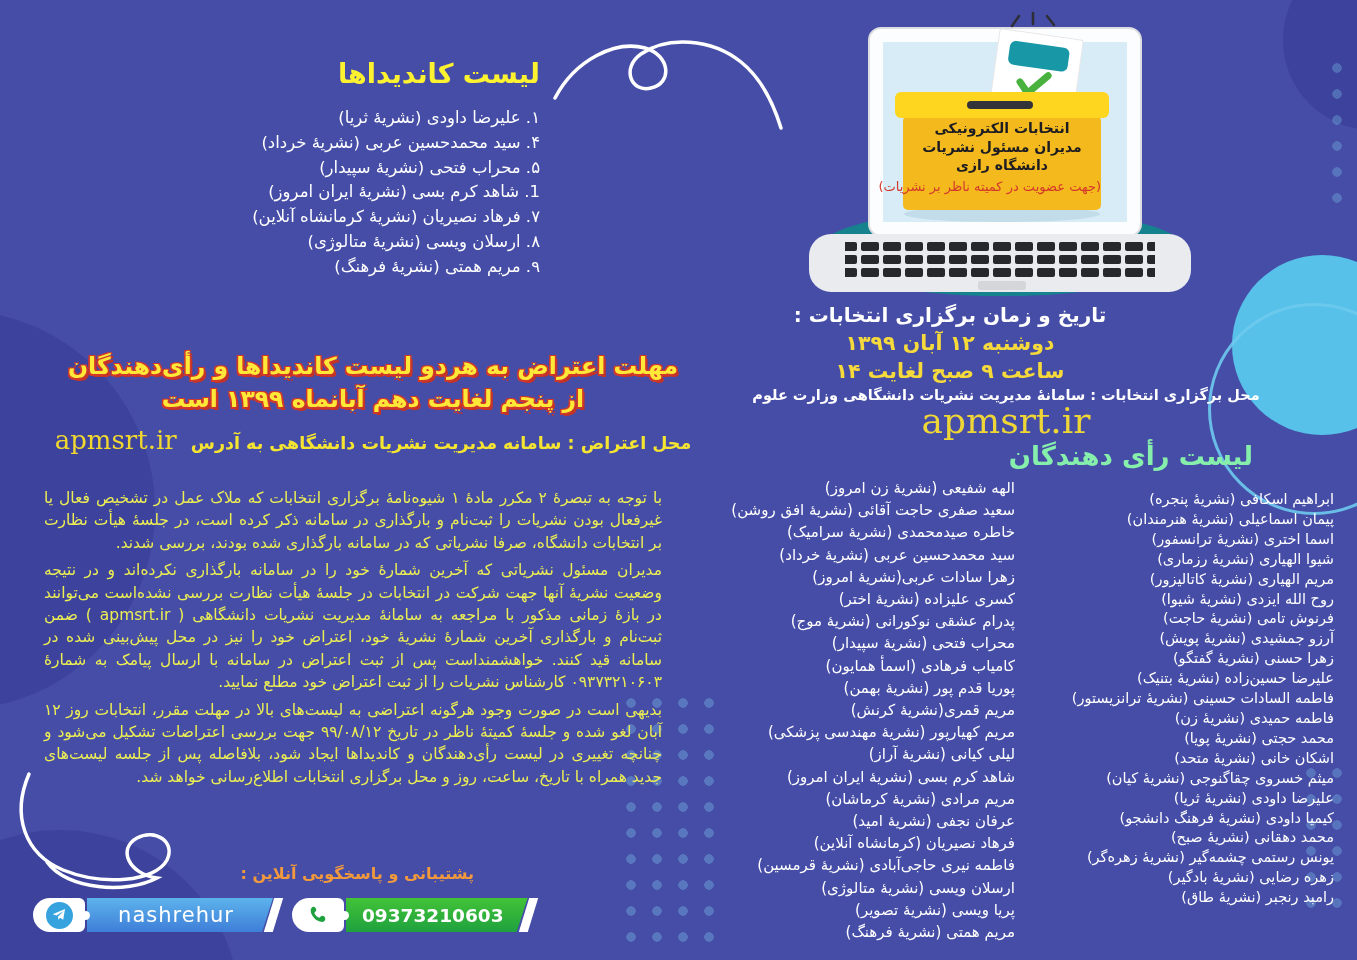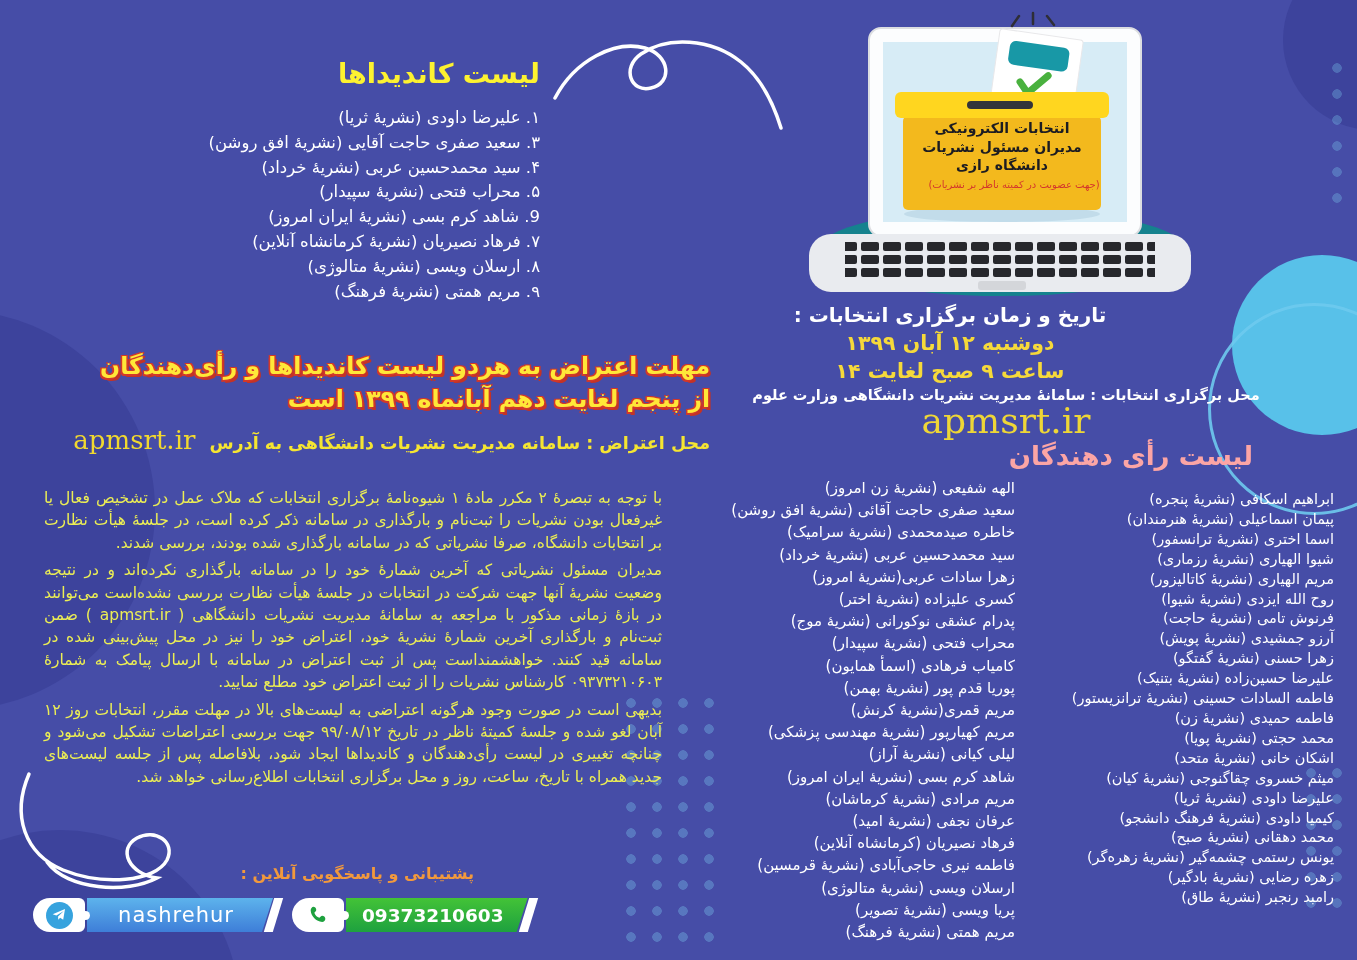--- a/index.html
+++ b/index.html
@@ -26,21 +26,21 @@
   #dots-br  { left:1298px; top:760px; width:60px; height:152px; opacity:.6; }
   #dots-tr  { left:1324px; top:55px; width:34px; height:148px; opacity:.6; }
 
   
   #candidates-title {
     right:817px; top:58px; color:#fdf230; font-size:27px; font-weight:bold; white-space:nowrap;
   }
   #candidates-list { right:817px; top:106px; width:480px; color:#ffffff; font-size:16.5px; }
   #candidates-list .cand { line-height:24.8px; white-space:nowrap; text-align:right; }
 
-  #deadline { left:60px; top:350px; width:650px; direction:rtl; }
+  #deadline { left:48px; top:350px; width:650px; text-align:center; direction:rtl; }
   .deadline-line {
     color:#ffe838; font-size:23.5px; font-weight:bold; line-height:33px;
     text-shadow:-1.5px -1.5px 0 #d2382a, 1.5px -1.5px 0 #d2382a,
                 -1.5px 1.5px 0 #d2382a, 2.5px 2.5px 0 #c43326;
   }
   #deadline-location { margin-top:9px; color:#f5e531; font-size:17.5px; font-weight:bold; }
   #deadline-location .latin-url {
     font-family:"DejaVu Serif", serif; font-weight:normal; font-size:26px; color:#f1d82f;
     direction:ltr; unicode-bidi:embed; margin-right:8px;
   }
@@ -69,31 +69,31 @@
   #telegram-badge .badge-bar { background:linear-gradient(180deg,#5db3ec,#3e7ed8);
     font-size:21px; letter-spacing:1px; min-width:186px; justify-content:center; }
   #phone-badge .badge-bar { background:linear-gradient(180deg,#43c337,#1ea13f);
     font-size:18.5px; font-weight:bold; min-width:112px; justify-content:center; }
   .badge-slash { width:9px; height:34px; background:#fff; transform:skewX(-17deg); margin-left:-4px; }
 
   
   #laptop-wrap { left:795px; top:8px; width:410px; height:290px; }
   #ballot-text { left:903px; top:119px; width:198px; text-align:center; direction:rtl; }
   #ballot-text .bline { color:#1c1c22; font-size:14px; font-weight:bold; line-height:18.5px; white-space:nowrap; }
-  #ballot-text .bnote { color:#d4372c; font-size:10px; margin-top:4px; white-space:nowrap;margin-left:24px; }
+  #ballot-text .bnote { color:#d4372c; font-size:13px; margin-top:4px; white-space:nowrap;margin-left:24px; }
 
   #schedule-head { left:700px; top:301px; width:500px; text-align:center; }
   #schedule-title { color:#ffffff; font-size:20px; font-weight:bold; line-height:28px; }
   #schedule-date, #schedule-time { color:#f6d93a; font-size:20.5px; font-weight:bold; line-height:28px; }
   #schedule-venue { left:738px; top:387px; width:536px; text-align:center; color:#ffffff;
     font-size:14.5px; font-weight:bold; white-space:nowrap; }
   #schedule-url { left:738px; top:400px; width:536px; text-align:center; color:#eed637;
     font-family:"DejaVu Serif", serif; font-size:36px; direction:ltr; }
 
-  #voters-title { right:104px; top:441px; color:#fca5a5; font-size:26px; font-weight:bold; white-space:nowrap; }
+  #voters-title { right:104px; top:441px; color:#86efac; font-size:26px; font-weight:bold; white-space:nowrap; }
   .voter-col { position:absolute; color:#ffffff; direction:rtl; }
   #voters-col-right { right:23px; top:490px; width:320px; font-size:14.5px; }
   #voters-col-right .voter { line-height:19.9px; white-space:nowrap; text-align:right; }
   #voters-col-left { right:342px; top:477px; width:332px; font-size:15px; }
   #voters-col-left .voter { line-height:22.2px; white-space:nowrap; text-align:right; }
 
   svg { display:block; }
 </style>
 </head>
 <body>
@@ -151,24 +151,23 @@
   <div class="abs" id="ballot-text">
     <div class="bline">انتخابات الکترونیکی</div>
     <div class="bline">مدیران مسئول نشریات</div>
     <div class="bline">دانشگاه رازی</div>
     <div class="bnote">(جهت عضویت در کمیته ناظر بر نشریات)</div>
   </div>
 
   <div class="abs" id="candidates-title">لیست کاندیداها</div>
   <div class="abs" id="candidates-list">
     <div class="cand">۱. علیرضا داودی  (نشریهٔ ثریا)</div>
-    <div class="cand">۳. سعید صفری حاجت آقایی  (نشریهٔ افق روشن)</div>
     <div class="cand">۴. سید محمدحسین عربی  (نشریهٔ خرداد)</div>
     <div class="cand">۵. محراب فتحی  (نشریهٔ سپیدار)</div>
-    <div class="cand">9. شاهد کرم بسی   (نشریهٔ ایران امروز)</div>
+    <div class="cand">1. شاهد کرم بسی   (نشریهٔ ایران امروز)</div>
     <div class="cand">۷. فرهاد نصیریان  (نشریهٔ کرمانشاه آنلاین)</div>
     <div class="cand">۸. ارسلان ویسی   (نشریهٔ متالوژی)</div>
     <div class="cand">۹. مریم همتی  (نشریهٔ فرهنگ)</div>
   </div>
 
   <div class="abs" id="deadline">
     <div class="deadline-line">مهلت اعتراض به هردو لیست کاندیداها و رأی‌دهندگان</div>
     <div class="deadline-line">از پنجم لغایت دهم آبانماه ۱۳۹۹ است</div>
     <div id="deadline-location">
       <span>محل اعتراض : سامانه مدیریت نشریات دانشگاهی به آدرس</span>

